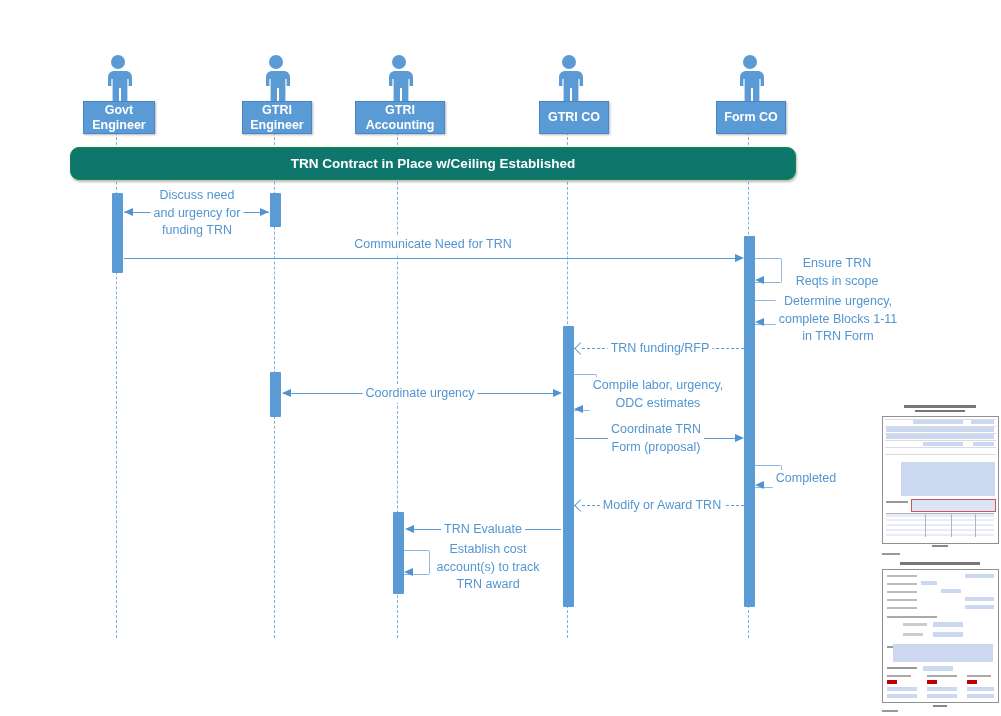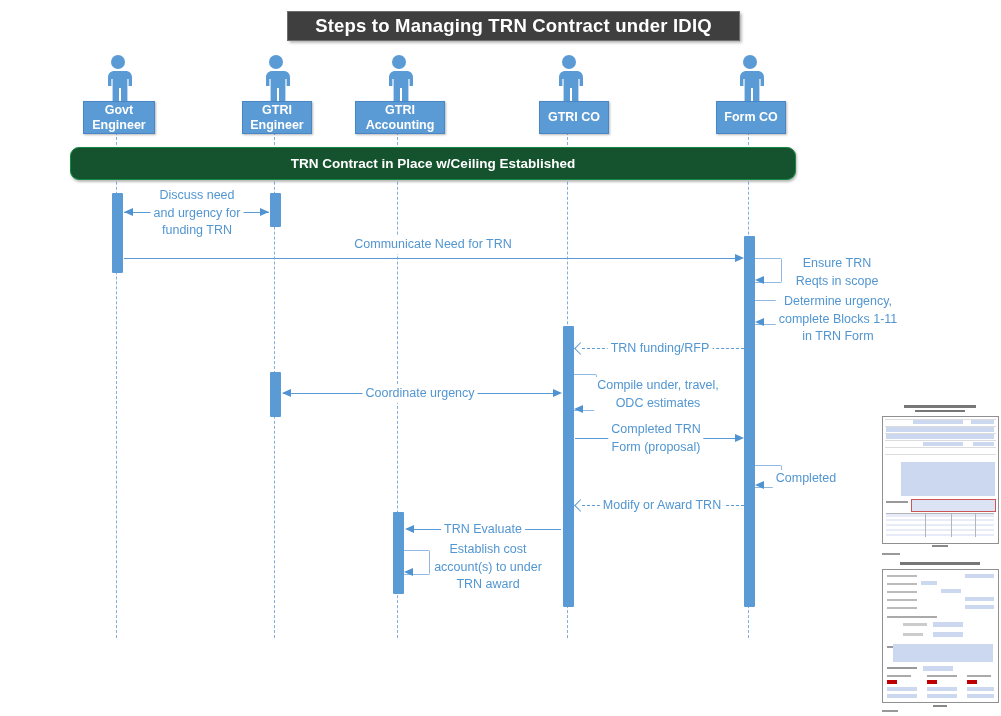--- a/index.html
+++ b/index.html
@@ -7,21 +7,21 @@
   .title-bar{position:absolute;left:287px;top:11px;width:451px;height:28px;background:#3F3F3F;
     border:1px solid #6e6e6e;box-shadow:1.5px 1.5px 3px rgba(0,0,0,.35);color:#fff;font-weight:bold;
     font-size:18.5px;display:flex;align-items:center;justify-content:center;letter-spacing:.2px;}
   .lifeline{position:absolute;top:132px;height:506px;width:0;border-left:1.6px dashed #7FAFDF;}
   .person{position:absolute;top:55px;width:36px;height:48px;}
   .person svg{display:block;}
   .actor-box{position:absolute;top:101px;height:31px;background:#5B9BD5;border:1px solid #4a86c5;
     box-shadow:1px 1px 2px rgba(100,100,100,.45);color:#fff;font-weight:bold;font-size:12.5px;
     line-height:14.5px;display:flex;align-items:center;justify-content:center;text-align:center;
     white-space:pre-line;}
-  .banner{position:absolute;left:70px;top:147px;width:724px;height:31px;background:#14532d;
+  .banner{position:absolute;left:70px;top:147px;width:724px;height:31px;background:#0f766e;
     border:1px solid #128A43;border-radius:9px;box-shadow:1px 1.5px 2.5px rgba(0,0,0,.28);
     color:#fff;font-weight:bold;font-size:13.5px;display:flex;align-items:center;justify-content:center;}
   .bar{position:absolute;width:11px;background:#5B9BD5;border-radius:1px;}
   .msg-line{position:absolute;height:0;border-top:1.4px solid #5B9BD5;}
   .msg-line.dashed{border-top-style:dashed;}
   .ah-r{position:absolute;width:0;height:0;border-top:4.5px solid transparent;
     border-bottom:4.5px solid transparent;border-left:9px solid #4f93d2;}
   .ah-l{position:absolute;width:0;height:0;border-top:4.5px solid transparent;
     border-bottom:4.5px solid transparent;border-right:9px solid #4f93d2;}
   .open-l{position:absolute;width:8px;height:8px;border-left:1.5px solid #5B9BD5;
@@ -37,21 +37,20 @@
   .t-table{position:absolute;background:repeating-linear-gradient(to bottom,#e7ecf8 0 2.5px,#fff 2.5px 5px);border-top:1px solid #b5b5b5;}
   .t-vline{position:absolute;width:1px;background:#b5b5b5;}
   .t-red{position:absolute;border:1px solid #cc5555;background:#dbe3f5;}
   .t-chip{position:absolute;background:#C00000;}
 </style>
 </head>
 <body>
 
 <div class="stage">
 
-  <div class="title-bar">Steps to Managing TRN Contract under IDIQ</div>
 
   <div class="lifeline" style="left:116px"></div>
   <div class="lifeline" style="left:274px"></div>
   <div class="lifeline" style="left:397px"></div>
   <div class="lifeline" style="left:567px"></div>
   <div class="lifeline" style="left:748px"></div>
 
   <div class="person" style="left:100px">
     <svg width="36" height="48" viewBox="0 0 36 48" fill="#5B9BD5">
         <circle cx="18" cy="7" r="7"></circle>
@@ -140,28 +139,28 @@
   <div>
     <div class="msg-line" style="left:283px;top:393px;width:277px"></div>
     <div class="ah-l" style="left:282px;top:389px"></div>
     <div class="ah-r" style="left:553px;top:389px"></div>
     <div class="msg-label" style="left:420px;top:385px">Coordinate urgency</div>
   </div>
 
   <div>
     <div class="loop" style="left:574px;top:374px;width:22px;height:35px"></div>
     <div class="ah-l" style="left:574px;top:405px"></div>
-    <div class="msg-label" style="left:658px;top:377px">Compile under, travel,
+    <div class="msg-label" style="left:658px;top:377px">Compile labor, urgency,
 ODC estimates</div>
   </div>
 
   <div>
     <div class="msg-line" style="left:575px;top:438px;width:161px"></div>
     <div class="ah-r" style="left:735px;top:434px"></div>
-    <div class="msg-label" style="left:656px;top:421px">Completed TRN
+    <div class="msg-label" style="left:656px;top:421px">Coordinate TRN
 Form (proposal)</div>
   </div>
 
   <div>
     <div class="loop" style="left:755px;top:465px;width:26px;height:21px"></div>
     <div class="ah-l" style="left:755px;top:481px"></div>
     <div class="msg-label" style="left:806px;top:470px">Completed</div>
   </div>
 
   <div>
@@ -173,21 +172,21 @@
   <div>
     <div class="msg-line" style="left:413px;top:529px;width:148px"></div>
     <div class="ah-l" style="left:405px;top:525px"></div>
     <div class="msg-label" style="left:483px;top:521px">TRN Evaluate</div>
   </div>
 
   <div>
     <div class="loop" style="left:404px;top:550px;width:25px;height:23px"></div>
     <div class="ah-l" style="left:404px;top:568px"></div>
     <div class="msg-label" style="left:488px;top:541px">Establish cost
-account(s) to under
+account(s) to track
 TRN award</div>
   </div>
 
   <div class="thumb" style="left:880px;top:403px;height:154px">
     <div class="t-bar" style="left:24px;top:2px;width:72px;height:2.5px"></div>
     <div class="t-bar" style="left:35px;top:6.5px;width:50px;height:2.5px"></div>
     <div class="t-form" style="left:2px;top:13px;width:115px;height:126px">
       <div class="t-rows" style="left:2px;top:2px;width:111px;height:41px"></div>
       <div class="t-fill" style="left:30px;top:3px;width:50px;height:4px"></div>
       <div class="t-fill" style="left:88px;top:3px;width:23px;height:4px"></div>

